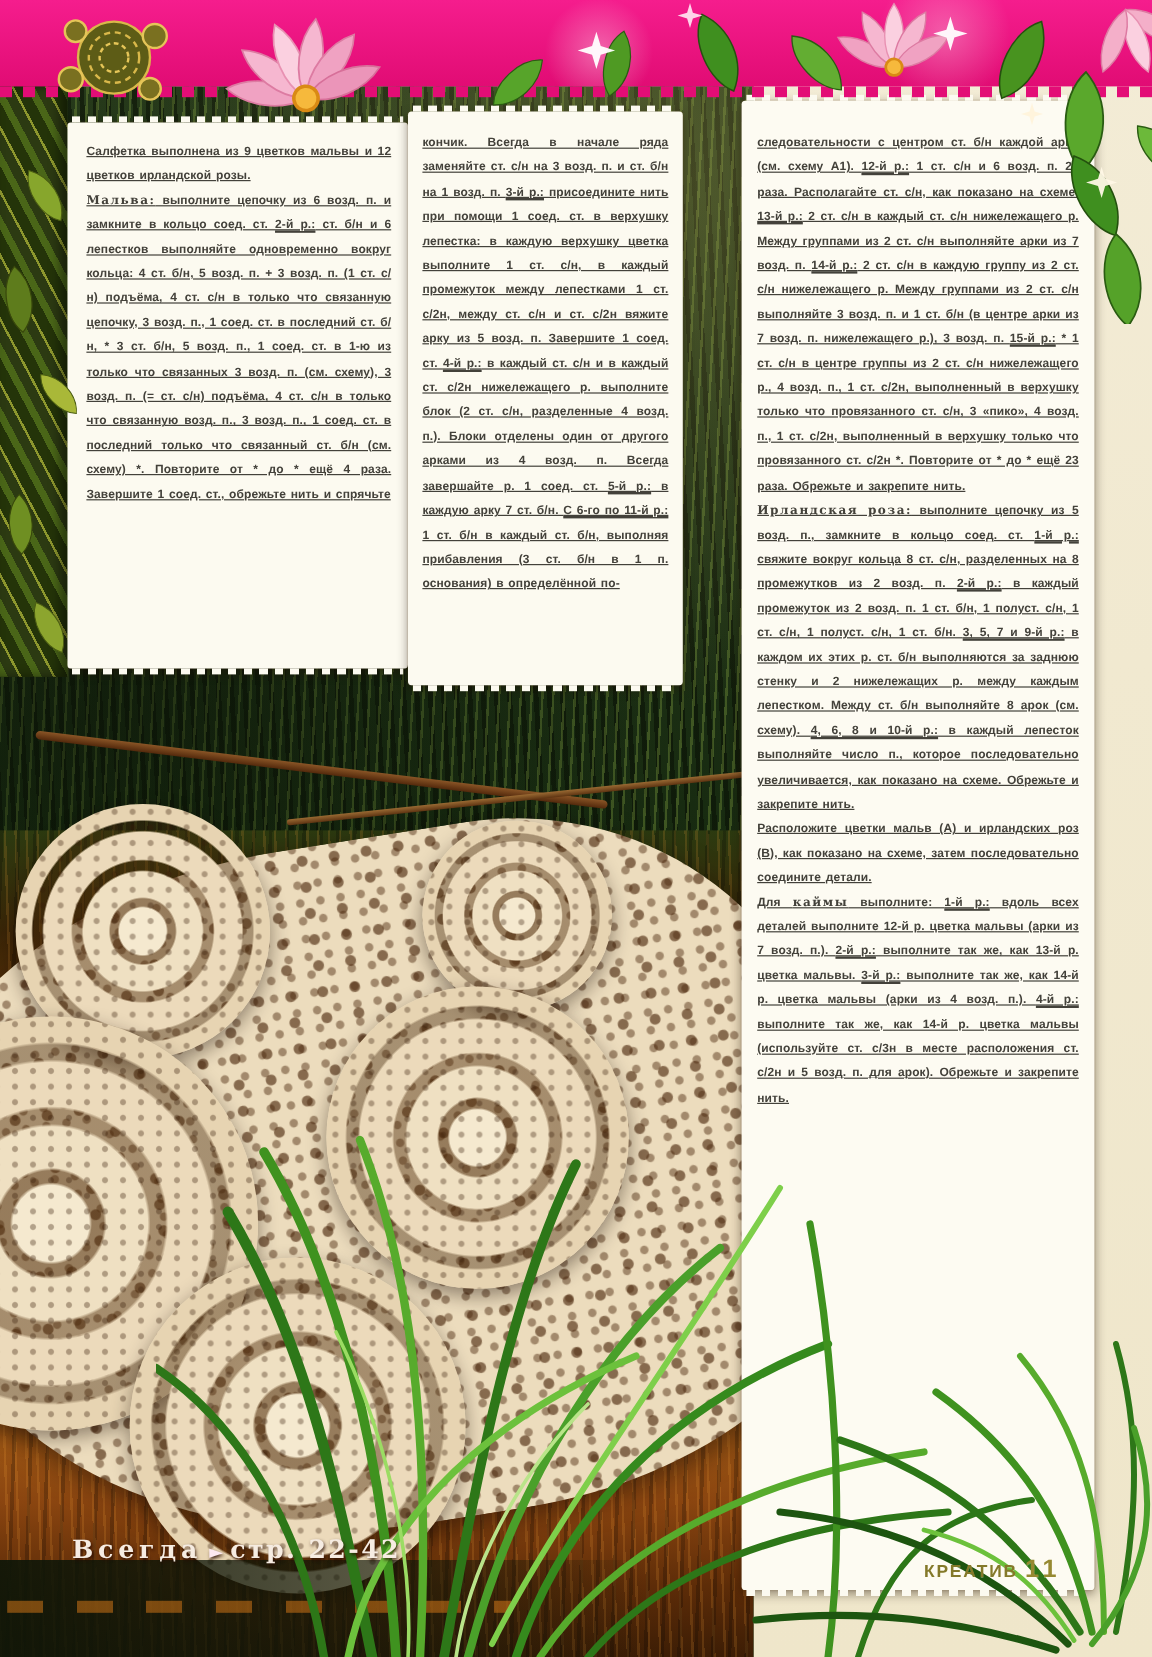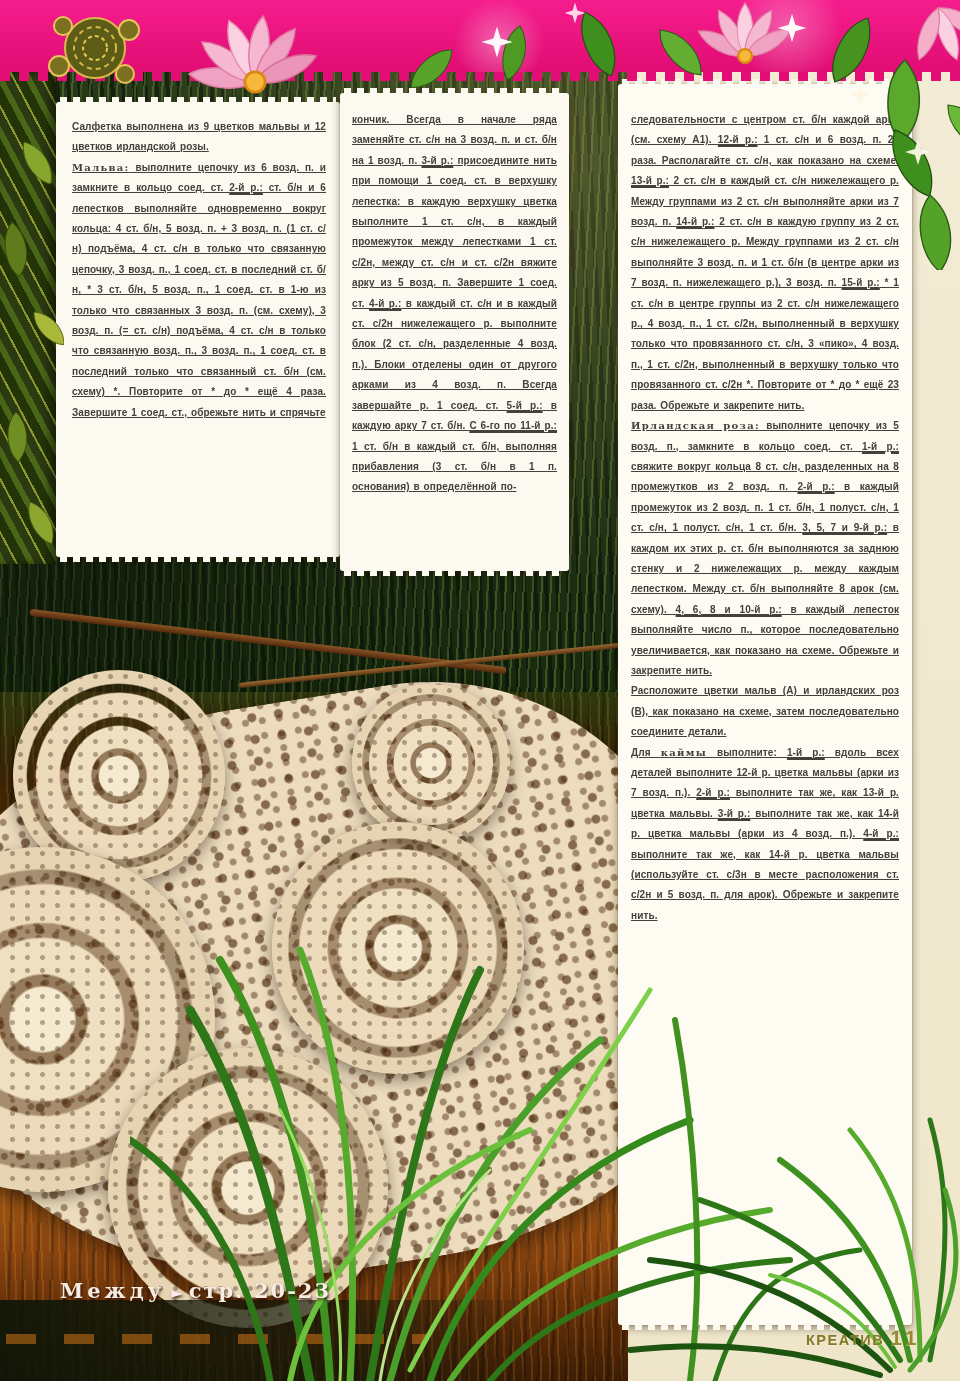--- a/index.html
+++ b/index.html
@@ -100,21 +100,21 @@
   
   .grass{position:absolute;left:130px;top:930px;width:830px;height:451px;z-index:10;pointer-events:none;}
 
   
   .footer-label{position:absolute;left:60px;top:1278px;z-index:12;
     font-family:"DejaVu Serif","Liberation Serif",serif;font-weight:700;
     color:#f6ece2;font-size:21px;letter-spacing:4px;
     text-shadow:1px 2px 3px rgba(40,10,0,0.85);}
   .fl-arrow{color:#fde9f1;font-size:15px;margin:0 6px;letter-spacing:0;}
   .fl-pages{letter-spacing:2px;}
-  .brand{position:absolute;left:770px;top:1326px;z-index:12;white-space:nowrap;margin-left:36px;}
+  .brand{position:absolute;left:770px;top:1296px;z-index:12;white-space:nowrap;}
   .brand-name{font-weight:700;font-size:14.5px;letter-spacing:1.5px;color:#84792a;
     text-shadow:0 1px 0 rgba(255,255,230,0.3);}
   .brand-num{font-weight:700;font-size:21px;letter-spacing:4px;color:#968931;margin-left:6px;
     text-shadow:0 1px 0 rgba(255,255,230,0.3);}
 </style>
 </head>
 <body>
 
 <div class="page">
 
@@ -285,20 +285,20 @@
       <path d="M780 430 C760 340 720 280 650 230" stroke="#3f921f" stroke-width="6"></path>
       <path d="M790 430 C790 330 770 260 720 200" stroke="#57ab2c" stroke-width="5"></path>
       <path d="M750 445 C670 420 590 410 500 420" stroke="#1d5510" stroke-width="6"></path>
       <path d="M800 430 C820 330 820 260 800 190" stroke="#2d7718" stroke-width="5"></path>
       <path d="M780 440 C830 380 835 320 815 260" stroke="#4aa02a" stroke-width="5"></path>
       <path d="M765 437 C735 390 700 360 640 345" stroke="#6cc13c" stroke-width="4"></path>
     </g>
   </svg>
 
   <div class="footer-label">
-    <span class="fl-word">Между</span><span class="fl-arrow">►</span><span class="fl-pages">стр. 20-23</span>
+    <span class="fl-word">Всегда</span><span class="fl-arrow">►</span><span class="fl-pages">стр. 22-42</span>
   </div>
 
   <div class="brand">
     <span class="brand-name">КРЕАТИВ</span><span class="brand-num">11</span>
   </div>
 
 </div>
 
 </body></html>

